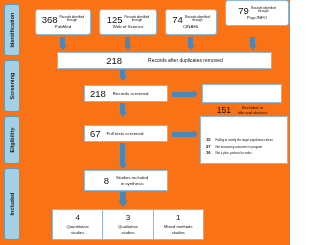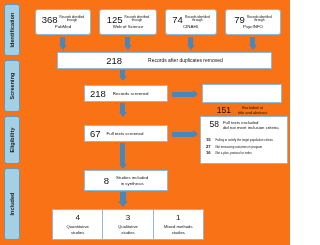--- a/index.html
+++ b/index.html
@@ -231,21 +231,21 @@
     <div class="src-inner">
       <div class="src-top">
         <span class="num">74</span>
         <span class="cap-it" style="white-space:pre-line;">Records identified
 through</span>
       </div>
       <span class="cap">CINAHL</span>
     </div>
   </div>
 
-  <div class="box src-box" style="left:225px; top:9px; width:56px; height:26px;">
+  <div class="box src-box" style="left:225px; top:0; width:64px; height:26px;">
     <div class="src-inner">
       <div class="src-top">
         <span class="num">79</span>
         <span class="cap-it" style="white-space:pre-line;">Records identified
 through</span>
       </div>
       <span class="cap">PsycINFO</span>
     </div>
   </div>
 
@@ -296,25 +296,20 @@
     <div class="row-inline" style="width:100%; padding:0 5px; box-sizing:border-box; justify-content:flex-start;">
       <span class="num" style="margin-right:6px;">67</span>
       <span class="cap">Full texts screened</span>
     </div>
   </div>
 
   <div class="arrow-shaft-h" style="left:172px; top:131.5px; width:22px; height:5px;"></div>
   <div class="arrow-head-h" style="left:193px; top:130px;"></div>
 
   <div class="box" style="left:200px; top:116px; width:88px; height:48px; display:block; position:absolute;">
-    <div class="row-inline" style="width:100%; padding:3px 3px 0 3px; box-sizing:border-box; align-items:flex-start;">
-      <span class="num-sm" style="margin-right:4px;">58</span>
-      <span class="cap" style="font-size:4.3px; white-space:pre-line; text-align:left;">Full texts excluded
-did not meet inclusion criteria</span>
-    </div>
     <div class="excl-list">
       <div class="excl-row">
         <span class="excl-num">15</span>
         <span class="excl-txt">Failing to satisfy the target population criteria</span>
       </div>
       <div class="excl-row">
         <span class="excl-num">27</span>
         <span class="excl-txt">Not measuring outcomes in program</span>
       </div>
       <div class="excl-row">

